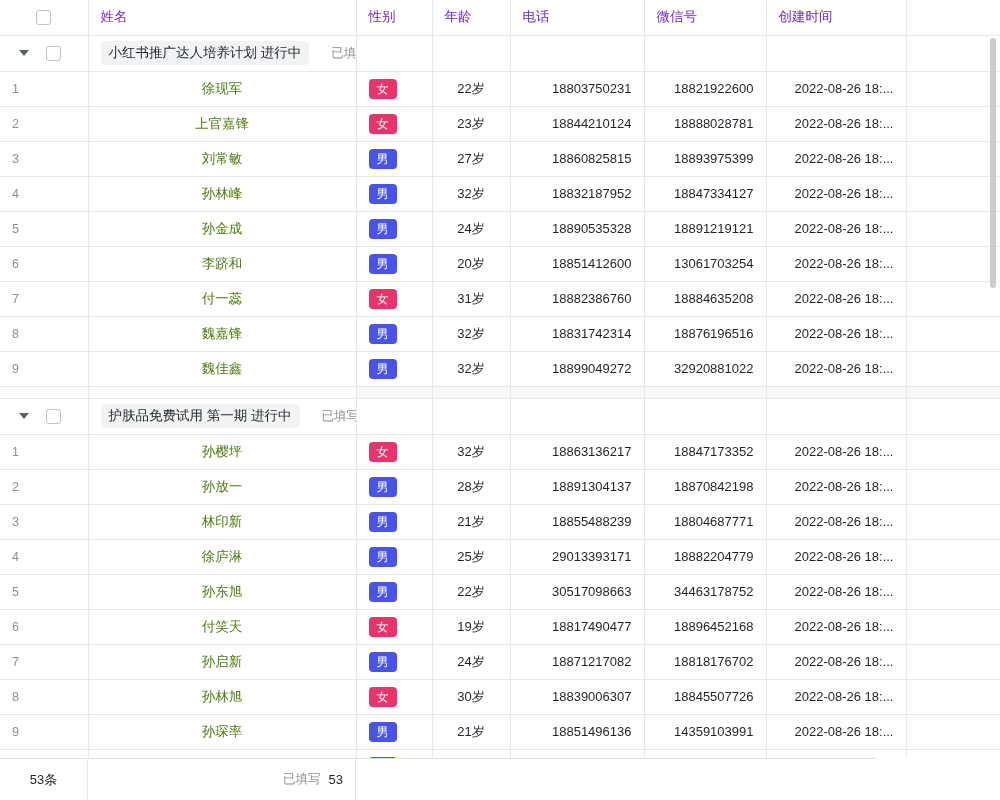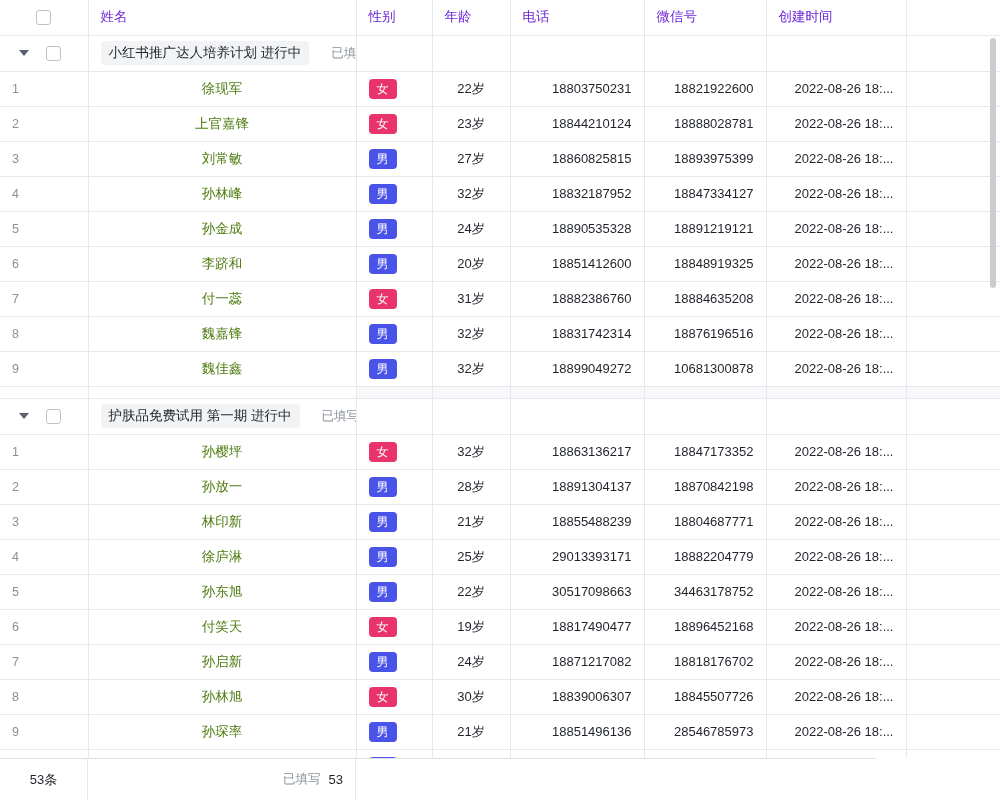--- a/index.html
+++ b/index.html
@@ -309,21 +309,21 @@
             <td class="txt">18891219121</td>
             <td class="txt">2022-08-26 18:...</td>
             <td></td>
           </tr>
           <tr>
             <td class="idx">6</td>
             <td class="name">李跻和</td>
             <td class="sex"><span class="tag tag-male">男</span></td>
             <td class="num">20岁</td>
             <td class="txt">18851412600</td>
-            <td class="txt">18848919325</td>
+            <td class="txt">13061703254</td>
             <td class="txt">2022-08-26 18:...</td>
             <td></td>
           </tr>
           <tr>
             <td class="idx">7</td>
             <td class="name">付一蕊</td>
             <td class="sex"><span class="tag tag-female">女</span></td>
             <td class="num">31岁</td>
             <td class="txt">18882386760</td>
             <td class="txt">18884635208</td>
@@ -339,21 +339,21 @@
             <td class="txt">18876196516</td>
             <td class="txt">2022-08-26 18:...</td>
             <td></td>
           </tr>
           <tr>
             <td class="idx">9</td>
             <td class="name">魏佳鑫</td>
             <td class="sex"><span class="tag tag-male">男</span></td>
             <td class="num">32岁</td>
             <td class="txt">18899049272</td>
-            <td class="txt">10681300878</td>
+            <td class="txt">32920881022</td>
             <td class="txt">2022-08-26 18:...</td>
             <td></td>
           </tr>
           <tr class="spacer">
             <td class="sp-blank"></td>
             <td class="sp-blank"></td>
             <td></td>
             <td></td>
             <td></td>
             <td></td>
@@ -462,21 +462,21 @@
             <td class="txt">18845507726</td>
             <td class="txt">2022-08-26 18:...</td>
             <td></td>
           </tr>
           <tr>
             <td class="idx">9</td>
             <td class="name">孙琛率</td>
             <td class="sex"><span class="tag tag-male">男</span></td>
             <td class="num">21岁</td>
             <td class="txt">18851496136</td>
-            <td class="txt">28546785973</td>
+            <td class="txt">14359103991</td>
             <td class="txt">2022-08-26 18:...</td>
             <td></td>
           </tr>
           <tr>
             <td class="idx">10</td>
             <td class="name">刘成万</td>
             <td class="sex"><span class="tag tag-male">男</span></td>
             <td class="num">32岁</td>
             <td class="txt">18873634795</td>
             <td class="txt">18842059888</td>

